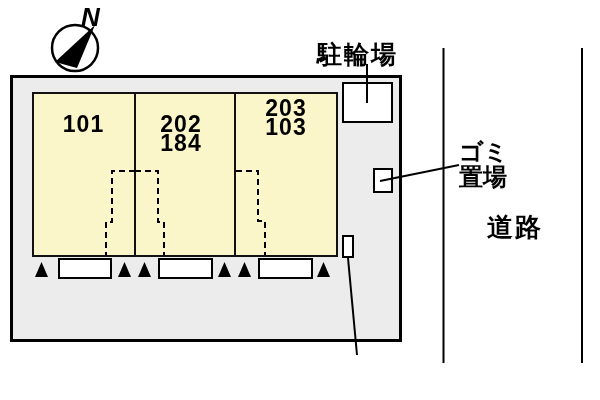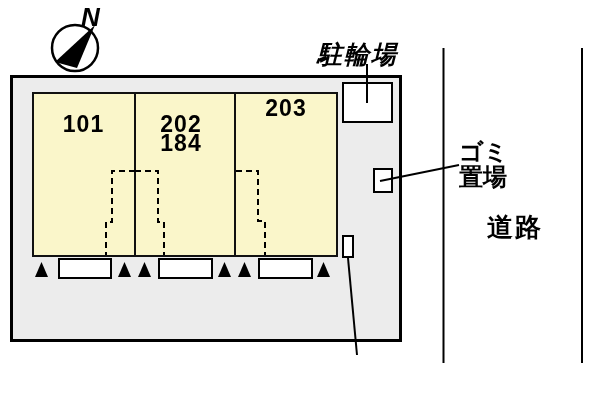--- a/index.html
+++ b/index.html
@@ -32,31 +32,32 @@
 
   <div class="abs unit-label" style="left:32px;top:115px;width:103px;">
     <div>101</div>
   </div>
   <div class="abs unit-label" style="left:135px;top:115px;width:92px;">
     <div>202</div>
     <div>184</div>
   </div>
   <div class="abs unit-label" style="left:235px;top:99px;width:102px;">
     <div>203</div>
+    <div>103</div>
   </div>
 
   <div class="abs whitebox" style="left:58px;top:258px;width:54px;height:21px;"></div>
   <div class="abs whitebox" style="left:158px;top:258px;width:55px;height:21px;"></div>
   <div class="abs whitebox" style="left:258px;top:258px;width:55px;height:21px;"></div>
 
   <div class="abs whitebox" style="left:342px;top:82px;width:51px;height:41px;"></div>
   <div class="abs whitebox" style="left:373px;top:168px;width:20px;height:25px;"></div>
   <div class="abs whitebox" style="left:342px;top:235px;width:12px;height:23px;"></div>
 
-  <div class="abs jp" style="left:317px;top:38px;font-size:25px;letter-spacing:2px;font-style:italic;">駐輪場</div>
+  <div class="abs jp" style="left:317px;top:38px;font-size:25px;letter-spacing:2px;">駐輪場</div>
   <div class="abs jp" style="left:459px;top:139px;font-size:24px;line-height:25px;">
     <div>ゴミ</div>
     <div>置場</div>
   </div>
   <div class="abs jp" style="left:487px;top:210px;font-size:26px;letter-spacing:2px;">道路</div>
   <div class="abs north" style="left:81px;top:2px;">N</div>
 
   <svg class="overlay" width="600" height="400" viewBox="0 0 600 400">
 
     <g>

